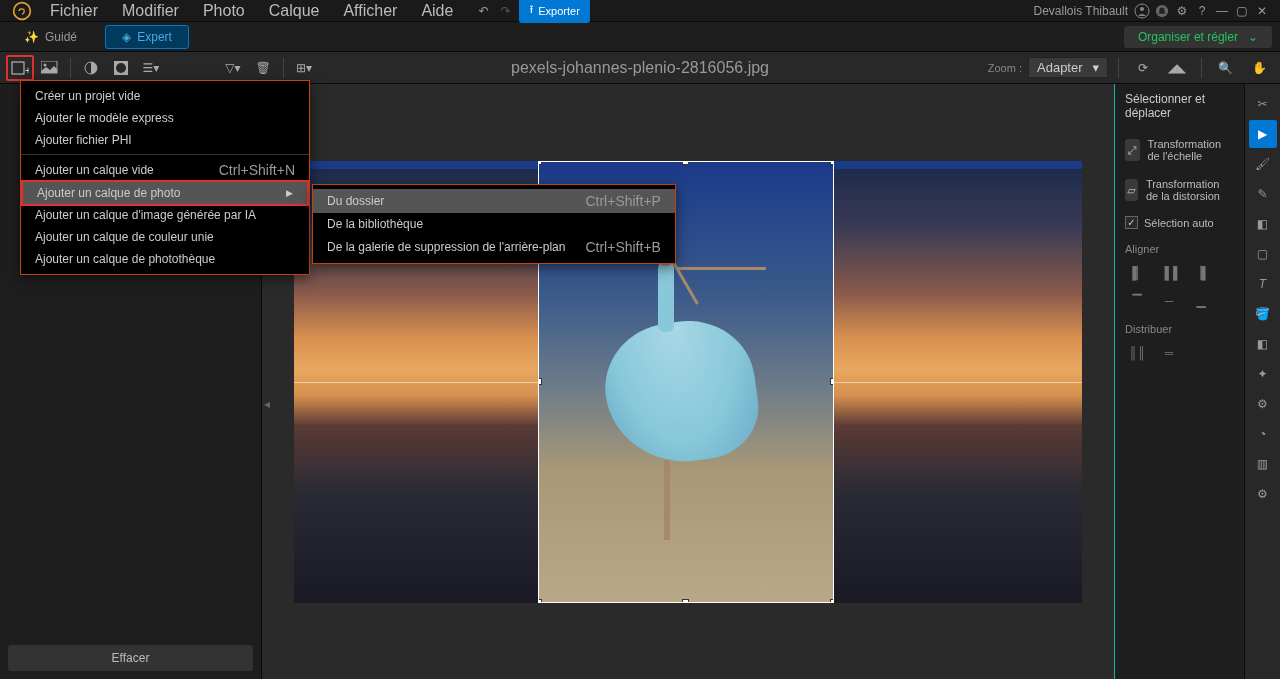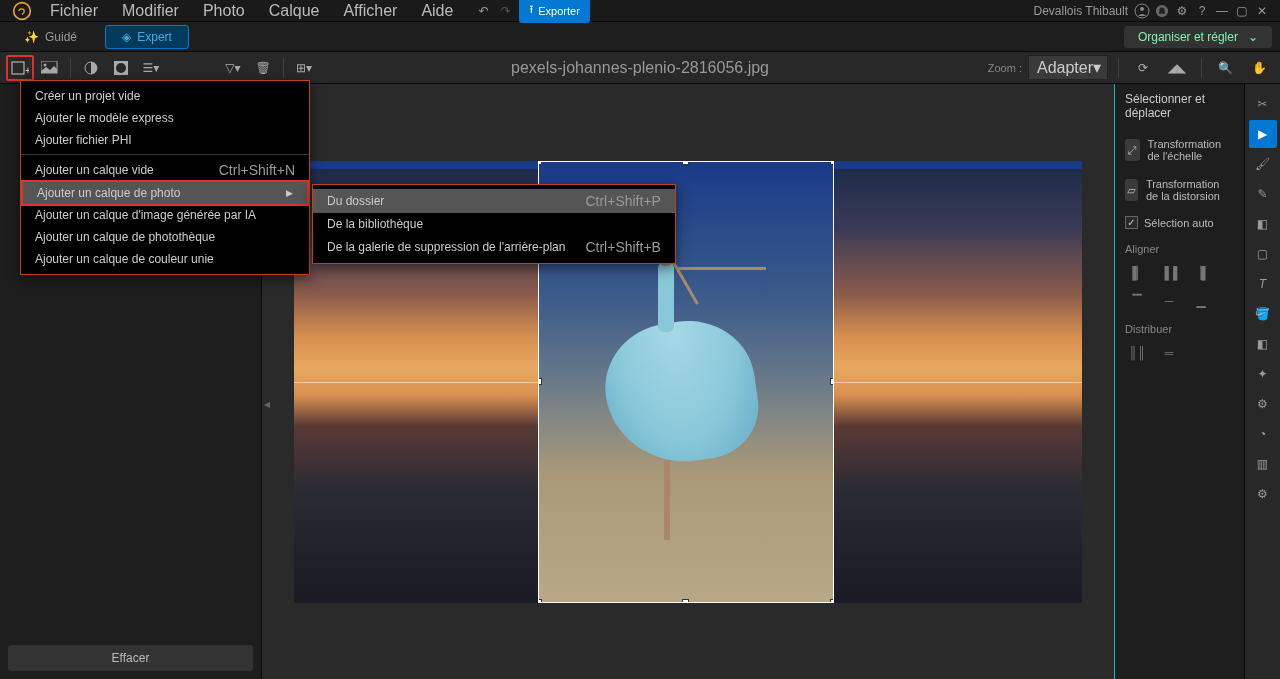--- a/index.html
+++ b/index.html
@@ -14,31 +14,31 @@
 .export-btn { background: #0078d4; color: #fff; padding: 3px 10px; border-radius: 3px; display: flex; align-items: center; gap: 5px; font-size: 11px; }
 .icon-btn { width: 20px; height: 20px; display: flex; align-items: center; justify-content: center; color: #999; cursor: pointer; }
 .nav-arrows { display:flex; gap:2px; margin-left: 6px; }
 .username { color: #999; font-size: 12px; margin-right: 4px; }
 
 
 .modebar { height: 30px; background: #1e1e1e; display: flex; align-items: center; padding: 0 8px; gap: 12px; border-bottom: 1px solid #0a0a0a; }
 .mode-btn { display: flex; align-items: center; gap: 6px; padding: 4px 16px; font-size: 12px; color: #999; border-radius: 3px; }
 .mode-btn.active { background: #003a5d; border: 1px solid #0078d4; color: #4aa8e0; }
 .modebar-right { margin-left: auto; }
-.organize-btn { background: #333; padding: 4px 14px; border-radius: 3px; display: flex; align-items: center; gap: 10px; font-size: 12px; color: #86efac; }
+.organize-btn { background: #333; padding: 4px 14px; border-radius: 3px; display: flex; align-items: center; gap: 10px; font-size: 12px; color: #22c55e; }
 
 
 .toolbar { height: 32px; background: #282828; display: flex; align-items: center; padding: 0 6px; gap: 2px; border-bottom: 1px solid #0a0a0a; position: relative; }
 .tool-btn { width: 28px; height: 26px; display: flex; align-items: center; justify-content: center; color: #aaa; cursor: pointer; border-radius: 2px; }
 .tool-btn.highlighted { border: 2px solid #e03030; }
 .tool-sep { width: 1px; height: 20px; background: #444; margin: 0 4px; }
 .toolbar-center { position: absolute; left: 50%; transform: translateX(-50%); color: #999; font-size: 16px; }
 .toolbar-right { margin-left: auto; display: flex; align-items: center; gap: 6px; }
 .zoom-label { color: #888; font-size: 11px; }
-.zoom-select { background: #3a3a3a; border: 1px solid #222; color: #ccc; padding: 2px 8px; font-size: 16px; width: 80px; display: flex; justify-content: space-between; align-items: center; }
+.zoom-select { background: #3a3a3a; border: 1px solid #222; color: #ccc; padding: 2px 8px; font-size: 13px; width: 80px; display: flex; justify-content: space-between; align-items: center; }
 
 
 .main { display: flex; height: calc(100% - 84px); }
 .left-panel { width: 262px; background: #1e1e1e; border-right: 1px solid #0a0a0a; display: flex; flex-direction: column; position: relative; }
 .canvas-area { flex: 1; background: #2a2a2a; position: relative; display: flex; align-items: center; justify-content: center; }
 .right-panel { width: 130px; background: #1e1e1e; border-left: 1px solid #14b8a6; padding: 8px 10px; }
 .tool-strip { width: 36px; background: #282828; border-left: 1px solid #0a0a0a; display: flex; flex-direction: column; align-items: center; padding-top: 6px; gap: 2px; }
 .tool-strip-btn { width: 28px; height: 28px; display: flex; align-items: center; justify-content: center; color: #999; cursor: pointer; border-radius: 2px; }
 .tool-strip-btn.active { background: #0078d4; color: #fff; }
 
@@ -302,24 +302,24 @@
       <span class="ctx-shortcut">Ctrl+Shift+N</span>
     </div>
   <div class="ctx-item highlighted">
       <span>Ajouter un calque de photo</span>
       <span class="ctx-arrow">▶</span>
     </div>
   <div class="ctx-item">
       <span>Ajouter un calque d'image générée par IA</span>
     </div>
   <div class="ctx-item">
+      <span>Ajouter un calque de couleur unie</span>
+    </div>
+  <div class="ctx-item">
       <span>Ajouter un calque de photothèque</span>
-    </div>
-  <div class="ctx-item">
-      <span>Ajouter un calque de couleur unie</span>
     </div>
 </div>
 
 <div class="ctx-menu ctx2">
   <div class="ctx-item hover">
       <span>Du dossier</span>
       <span class="ctx-shortcut">Ctrl+Shift+P</span>
     </div>
   <div class="ctx-item">
       <span>De la bibliothèque</span>

